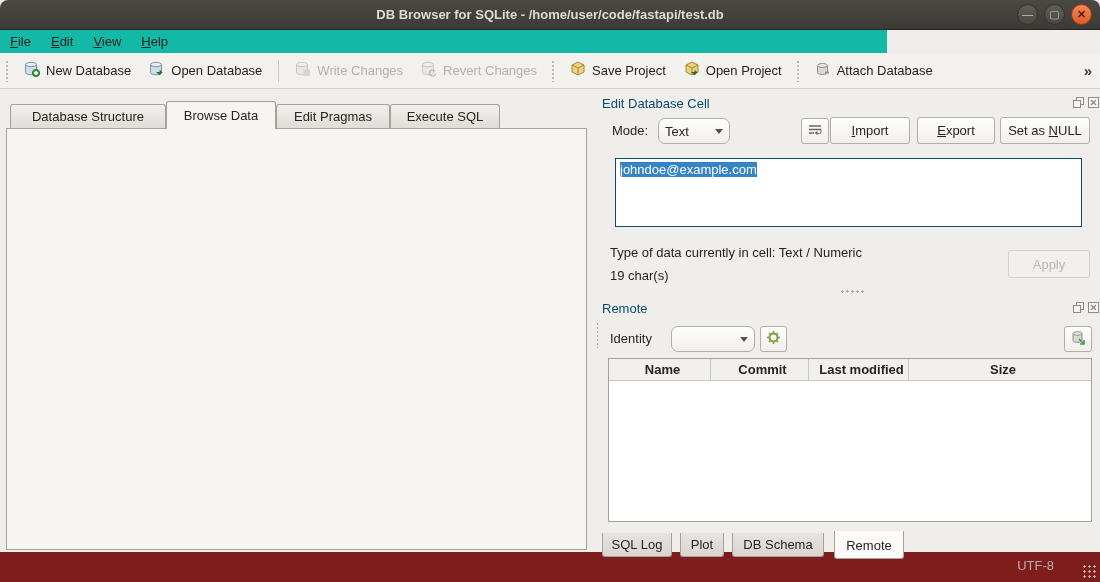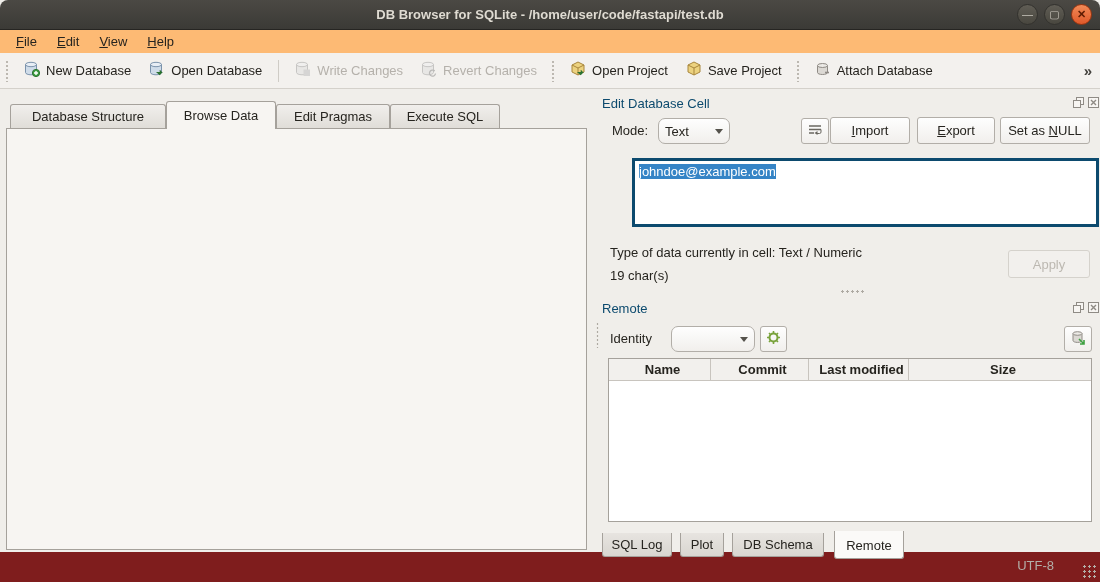--- a/index.html
+++ b/index.html
@@ -13,22 +13,22 @@
     background:linear-gradient(#4b4944,#3b3a36); border-radius:8px 8px 0 0;
     border-bottom:1px solid #262522; }
   .titlebar .title { position:absolute; left:0; right:0; top:0; line-height:29px;
     text-align:center; color:#dfdbd2; font-weight:bold; }
   .winbtns { position:absolute; right:8px; top:4px; display:flex; gap:6px; }
   .winbtn { width:21px; height:21px; border-radius:50%; background:linear-gradient(#605d55,#49473f);
     border:1px solid #33322e; color:#c9c5bc; font-size:11px; line-height:19px; text-align:center; }
   .winbtn.close { background:linear-gradient(#f18a57,#e0592a); border-color:#9c3510; color:#5e1c03; font-weight:bold; }
 
   
-  .menubar { position:absolute; left:0; top:30px; width:1100px; height:23px;
-    background:#fdba74; display:flex; align-items:center; padding-left:6px; }
+  .menubar { position:absolute; left:0; top:30px; width:887px; height:23px;
+    background:#14b8a6; display:flex; align-items:center; }
   .menu-item { padding:0 10px; line-height:23px; }
   .toolbar { position:absolute; left:0; top:53px; width:1100px; height:36px;
     background:#f3f1ee; border-bottom:1px solid #d4d1cb; display:flex; align-items:center; }
   .tb-handle { width:5px; height:22px; margin:0 5px;
     background-image:radial-gradient(#bcb8b1 1px, transparent 1.2px); background-size:4px 4px; }
   .tb-sep { width:1px; height:22px; background:#cfccc6; margin:0 7px; }
   .tb-item { display:flex; align-items:center; gap:6px; padding:4px 9px; white-space:nowrap; }
   .tb-item.disabled { color:#b5b1ab; }
   .tb-item.disabled svg { filter:grayscale(1) opacity(.45); }
   .tb-overflow { position:absolute; right:8px; top:62px; color:#44423e; font-weight:bold; font-size:15px; }
@@ -68,21 +68,21 @@
     text-align:center; font-weight:bold; padding:0; }
   .cell-selected { background:#3584c6 !important; color:#fff; }
 
   
   .pagebtn { position:absolute; width:25px; height:24px; top:515px; }
 
   
   .dock-title { font-size:13px; color:#0c4a6e; }
   .dockbtn { position:absolute; width:13px; height:13px; display:flex; align-items:center; justify-content:center; }
   .editor { position:absolute; left:615px; top:158px; width:467px; height:69px; background:#fff;
-    border:3px solid #0c4a6e; padding:3px 4px;margin-left:17px; }
+    border:1px solid #0c4a6e; padding:3px 4px; }
   .sel-text { background:#3584c6; color:#fff; }
   .splitter-h { position:absolute; width:26px; height:5px;
     background-image:radial-gradient(#aeaaa3 1px, transparent 1.2px); background-size:5px 5px; }
   .splitter-v { position:absolute; width:5px; height:26px;
     background-image:radial-gradient(#aeaaa3 1px, transparent 1.2px); background-size:5px 4px; }
 
   .rtable { position:absolute; left:608px; top:358px; width:484px; height:164px;
     background:#fff; border:1px solid #a5a19b; }
   .rhead { display:flex; height:22px; background:#f2f0ed; border-bottom:1px solid #c8c4be;text-align:center; }
   .rhead div { line-height:22px; padding-left:6px; border-right:1px solid #c8c4be; font-weight:bold; color:#26241f; }
@@ -155,30 +155,30 @@
             <path d="M14.5 12.5a3 3 0 1 1-1-2.6" stroke="#5d7b99" fill="none" stroke-width="1.3"></path>
             <path d="M13 8.5l1 1.6-1.9.4z" fill="#5d7b99"></path>
           </svg></span>
       <span>Revert Changes</span>
     </div>
     <div class="tb-handle"></div>
     <div class="tb-item">
       <span><svg width="16" height="16" viewBox="0 0 16 16">
             <polygon points="8,1 14,4 14,11 8,14 2,11 2,4" fill="#ecd27f" stroke="#a8863c"></polygon>
             <path d="M2 4l6 3 6-3M8 7v7" stroke="#a8863c" fill="none"></path>
-            <path d="M8.5 11.5h4l-1.8-2 1.8 2-1.8 2z" fill="#3fa142" stroke="#2a7030" stroke-width="1.2"></path>
-          </svg></span>
-      <span>Open Project</span>
+          </svg></span>
+      <span>Save Project</span>
     </div>
     <div class="tb-item">
       <span><svg width="16" height="16" viewBox="0 0 16 16">
             <polygon points="8,1 14,4 14,11 8,14 2,11 2,4" fill="#ecd27f" stroke="#a8863c"></polygon>
             <path d="M2 4l6 3 6-3M8 7v7" stroke="#a8863c" fill="none"></path>
-          </svg></span>
-      <span>Save Project</span>
+            <path d="M8.5 11.5h4l-1.8-2 1.8 2-1.8 2z" fill="#3fa142" stroke="#2a7030" stroke-width="1.2"></path>
+          </svg></span>
+      <span>Open Project</span>
     </div>
     <div class="tb-handle"></div>
     <div class="tb-item">
       <span><svg width="16" height="16" viewBox="0 0 16 16">
             <path d="M2.5 4.5v7c0 1.2 2.2 2 5 2s5-.8 5-2v-7z" fill="#dcd9d4" stroke="#8f8b85"></path>
             <ellipse cx="7.5" cy="4.5" rx="5" ry="2" fill="#eceae6" stroke="#8f8b85"></ellipse>
             <path d="M10 11.5h4" stroke="#8f8b85" stroke-width="1.6"></path>
           </svg></span>
       <span>Attach Database</span>
     </div>

